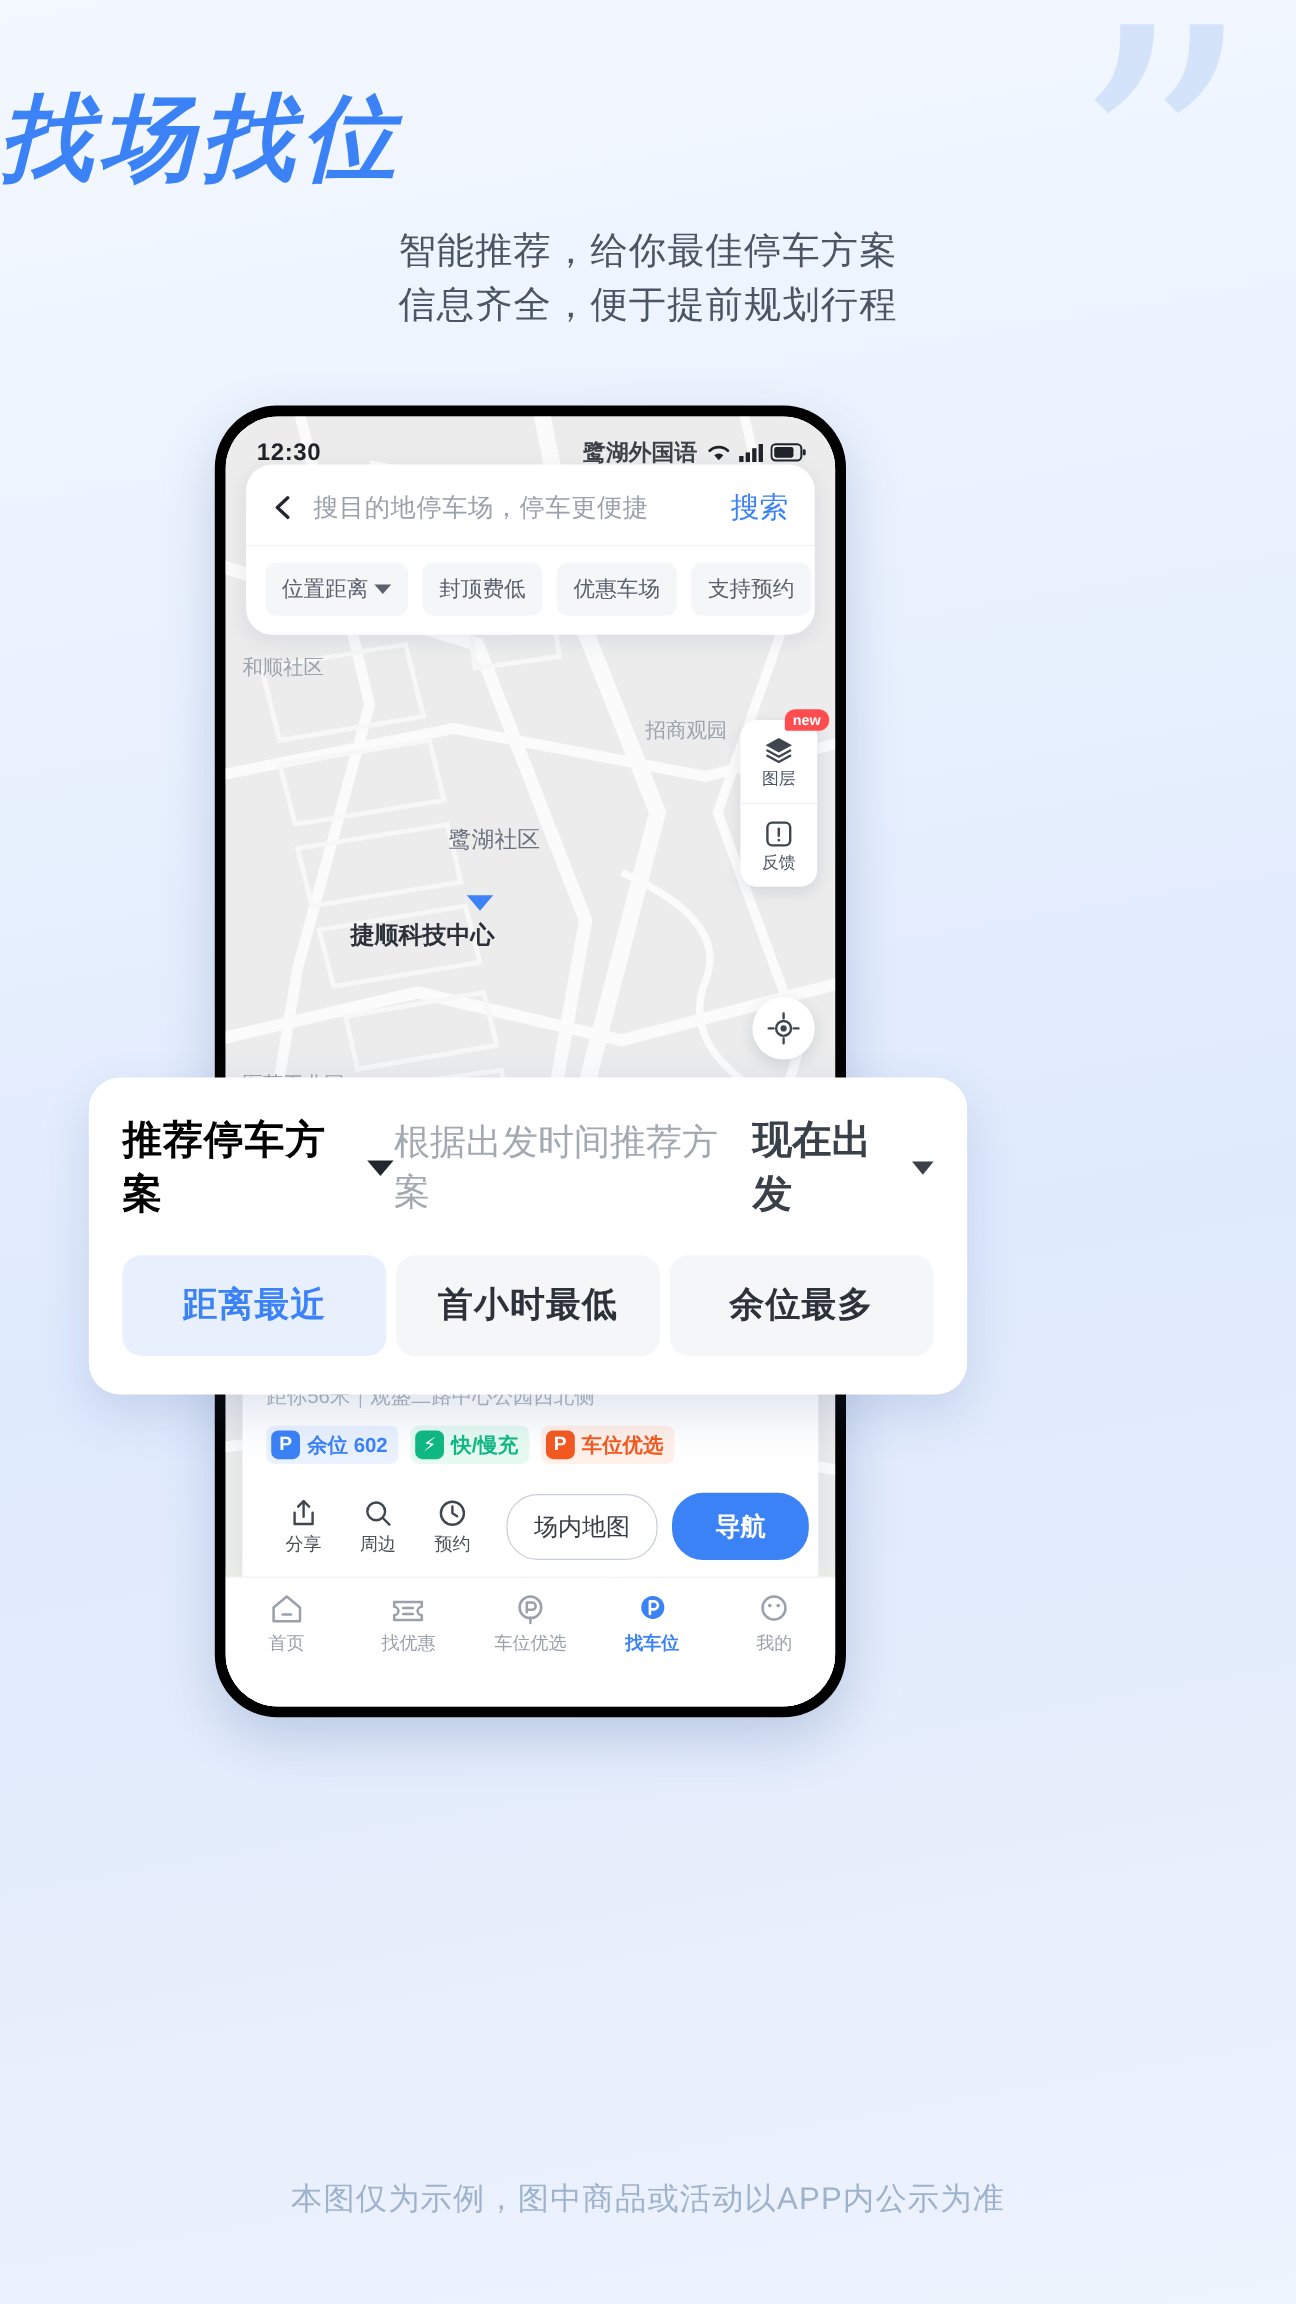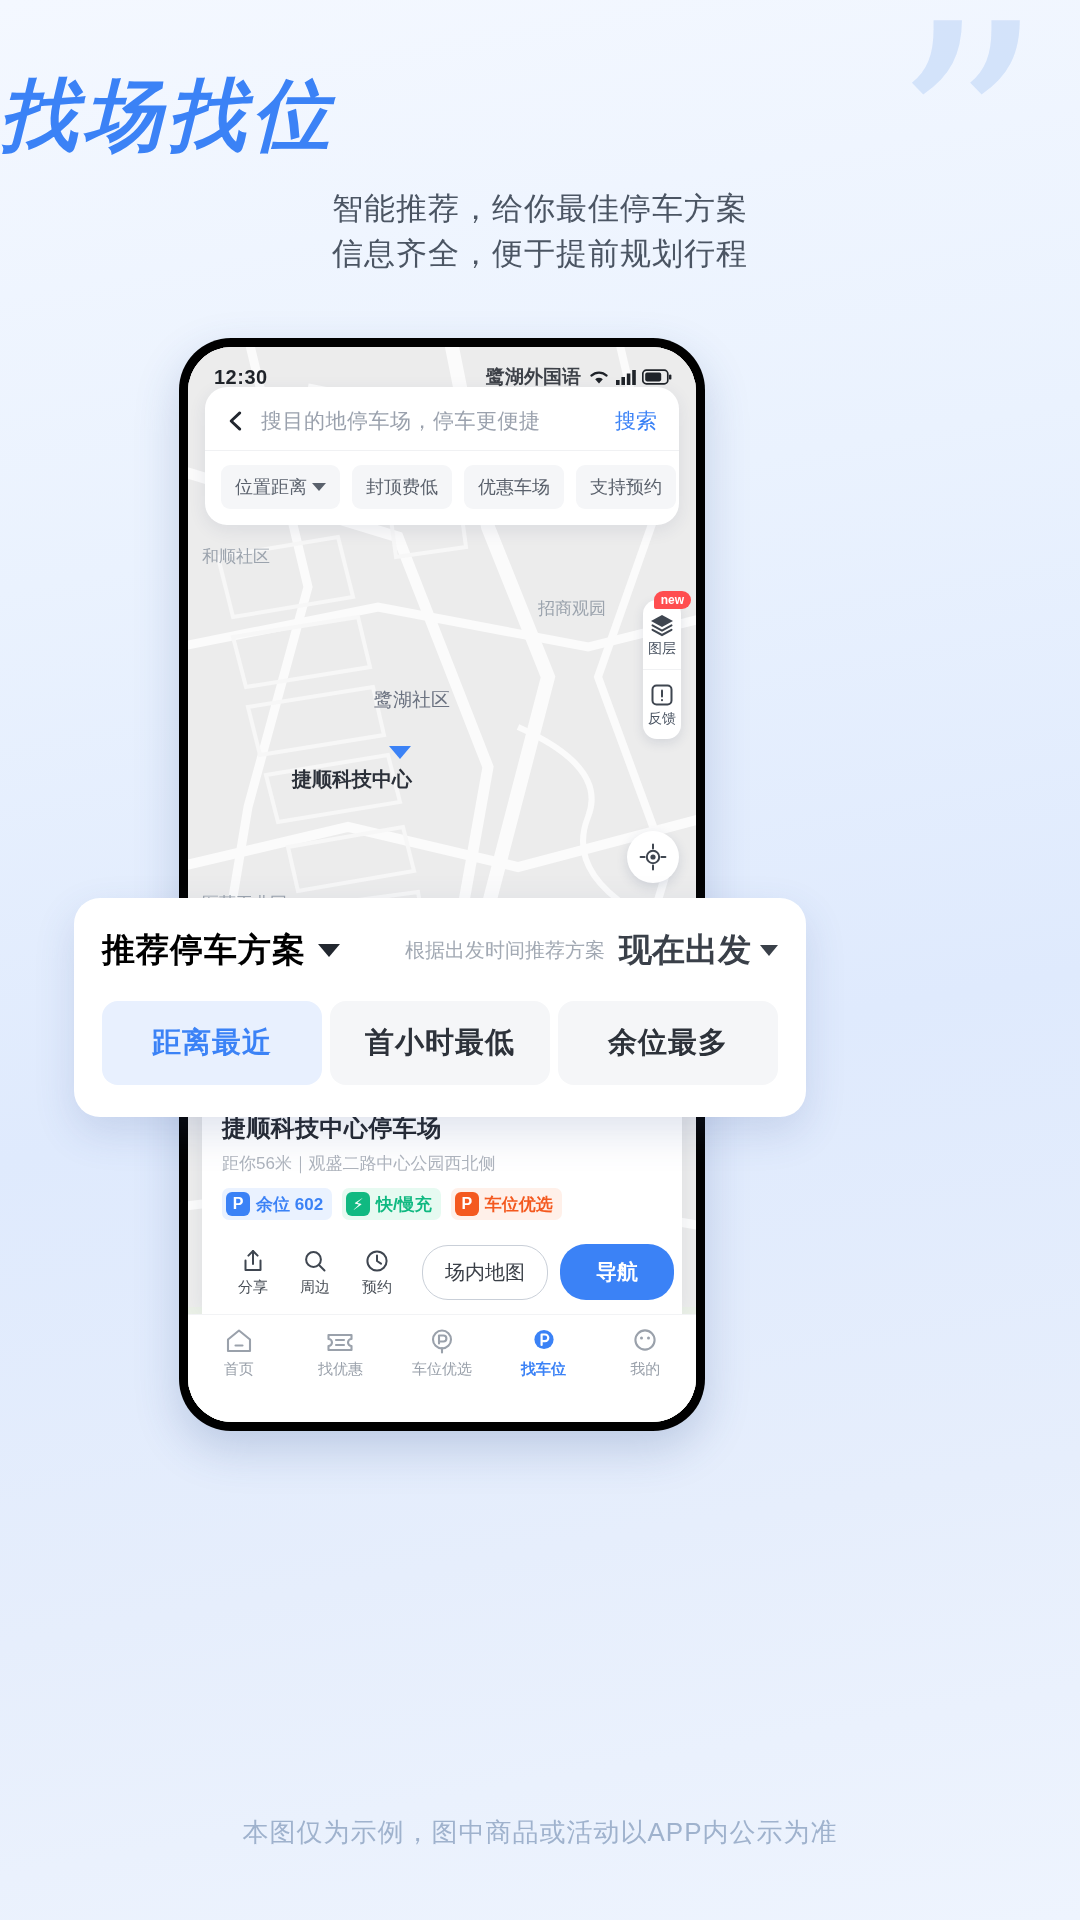--- a/index.html
+++ b/index.html
@@ -94,21 +94,21 @@
   .search-row {
     display: flex; align-items: center;
     padding: 4px 22px 15px 18px;
     border-bottom: 1px solid #f0f1f3;
   }
   .back-chev { width: 26px; height: 26px; flex: 0 0 auto; }
   .search-placeholder {
     flex: 1; margin-left: 12px;
     font-size: 21px; color: #9aa1ad; letter-spacing: .5px;
   }
-  .search-action { font-size: 21px; color: #3b82f6; font-weight: 400; }
+  .search-action { font-size: 24px; color: #3b82f6; font-weight: 400; }
 
   .chips { display: flex; gap: 12px; padding: 14px 16px 2px 16px; }
   .chip {
     background: #f5f6f8;
     border-radius: 9px;
     padding: 10px 14px;
     font-size: 18px;
     color: #5a616c;
     white-space: nowrap;
     display: flex; align-items: center; gap: 5px;
@@ -116,21 +116,21 @@
   .chip .caret {
     width: 0; height: 0;
     border-left: 7px solid transparent;
     border-right: 7px solid transparent;
     border-top: 8px solid #5a616c;
   }
 
   
   .map-tools {
     position: absolute; right: 15px; top: 253px;
-    width: 38px;
+    width: 64px;
     background: #fff;
     border-radius: 14px;
     z-index: 4;
     box-shadow: 0 4px 12px rgba(40,60,100,.12);
     overflow: visible;
   }
   .tool {
     position: relative;
     padding: 13px 0 11px 0;
     text-align: center;
@@ -291,21 +291,21 @@
     display: flex; align-items: center; gap: 12px;
     letter-spacing: 1px;
   }
   .reco-title .caret {
     width: 0; height: 0;
     border-left: 11px solid transparent;
     border-right: 11px solid transparent;
     border-top: 13px solid #22272f;
   }
   .reco-right { margin-left: auto; display: flex; align-items: center; gap: 14px; }
-  .reco-hint { font-size: 20px; color: #a2a9b3; }
+  .reco-hint { font-size: 30px; color: #a2a9b3; }
   .reco-depart {
     font-size: 33px; font-weight: 700; color: #3c4插; color: #3a4049;
     display: flex; align-items: center; gap: 9px;
   }
   .reco-depart .caret {
     width: 0; height: 0;
     border-left: 9px solid transparent;
     border-right: 9px solid transparent;
     border-top: 11px solid #3a4049;
   }

